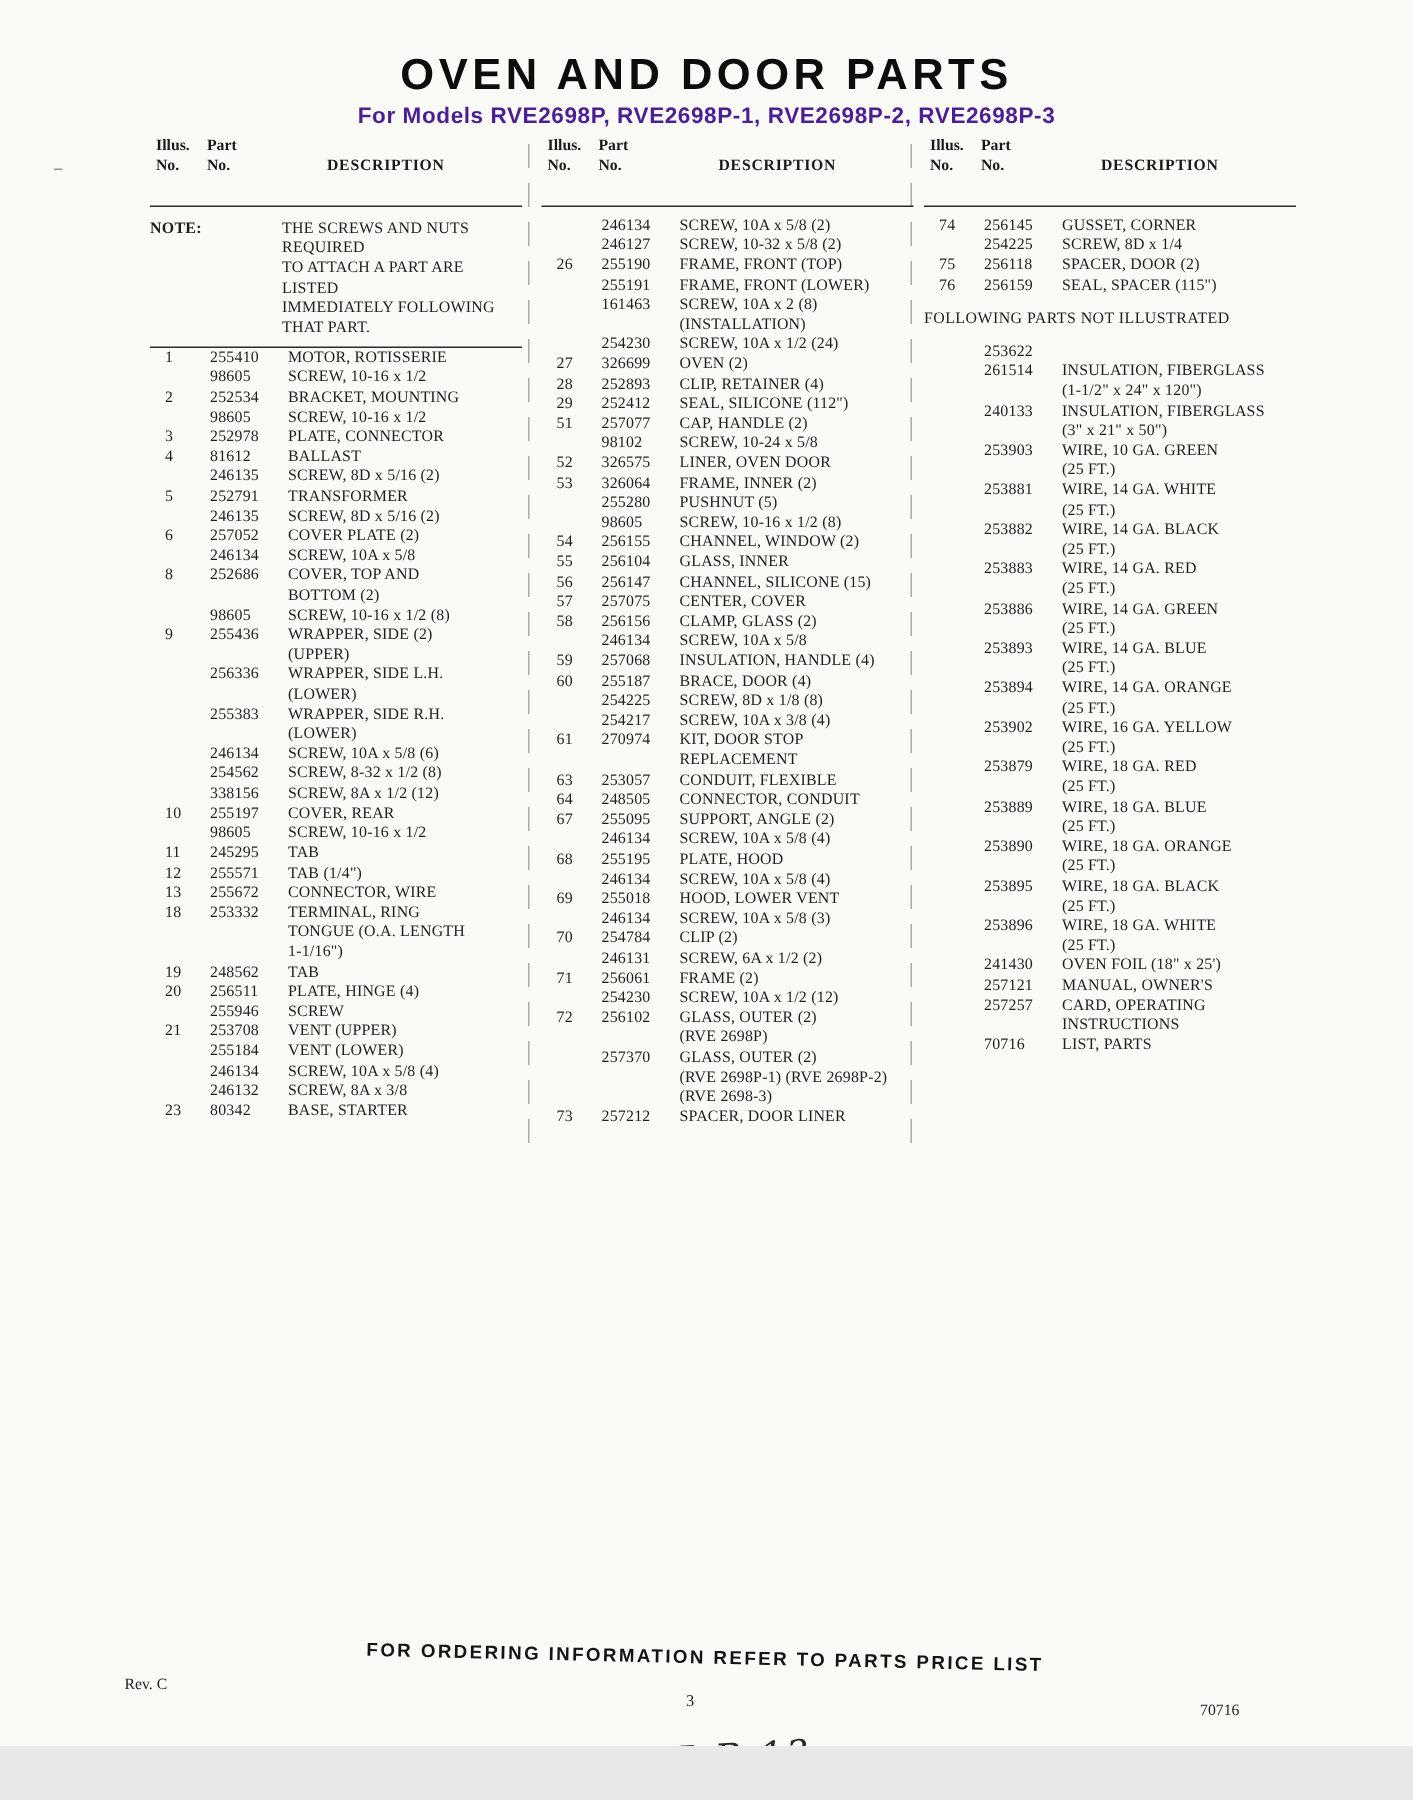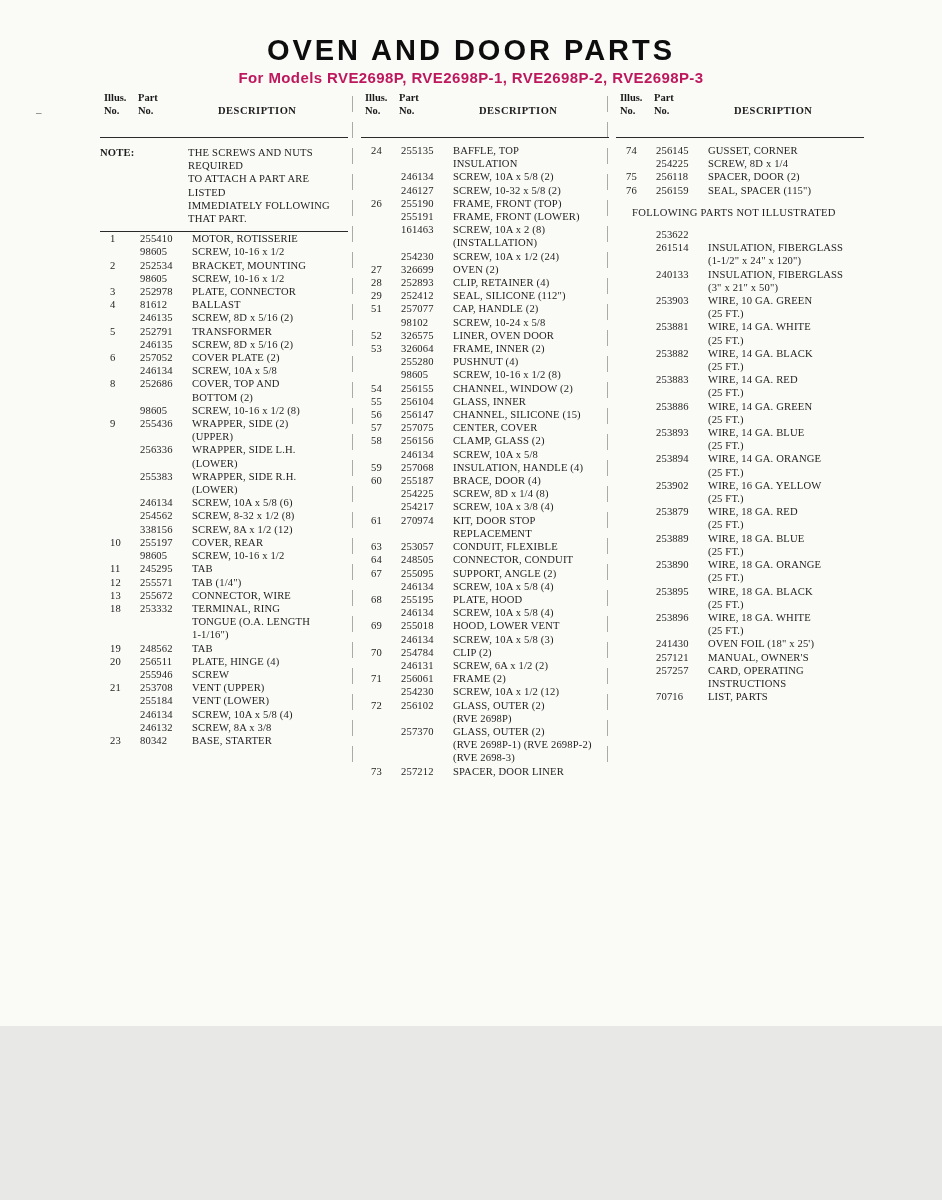--- a/index.html
+++ b/index.html
@@ -1,36 +1,36 @@
 <!DOCTYPE html>
 <html><head>
 <meta charset="utf-8">
 <style>
   html,body{margin:0;padding:0;}
   body{background:#e8e8e6;}
   #page{
     position:relative;
-    width:942px;height:1026px;
+    width:942px;height:1164px;
     background:#fafaf7;
     font-family:"Liberation Serif","DejaVu Serif",serif;
     color:#1e1e1e;
     overflow:hidden;
   }
   
   .doc-title{
     position:absolute;top:34px;left:0;width:100%;
     text-align:center;
     font-family:"Liberation Sans","DejaVu Sans",sans-serif;
     font-weight:bold;font-size:29px;letter-spacing:3px;color:#0d0d0d;
   }
   .doc-subtitle{
     position:absolute;top:69px;left:0;width:100%;
     text-align:center;
     font-family:"Liberation Sans","DejaVu Sans",sans-serif;
-    font-weight:bold;font-size:15px;letter-spacing:0.4px;color:#be185d;
+    font-weight:bold;font-size:15px;letter-spacing:0.4px;color:#4c1d95;
   }
   
   .col{position:absolute;top:92px;}
   #col1{left:100px;width:248px;}
   #col2{left:361px;width:248px;}
   #col3{left:616px;width:248px;}
   .divider{
     position:absolute;top:96px;height:672px;width:1px;
     background:repeating-linear-gradient(180deg,#7e7e7c 0 16px,rgba(0,0,0,0) 16px 26px);
     opacity:.65;
@@ -51,21 +51,21 @@
       font-size:10.6px;line-height:13.2px;letter-spacing:0.2px;
       padding:2px 0 6px 0;border-bottom:1.2px solid #2a2a2a;}
   .note-label{font-weight:bold;}
   .note-text{white-space:pre-line;padding-left:48px;}
 
   .rows{font-size:10.6px;line-height:13.2px;letter-spacing:0.15px;}
   .prow{display:grid;grid-template-columns:34px 56px 1fr;}
   .prow .c-no{text-align:left;padding-left:10px;}
   .prow .c-part{padding-left:6px;}
   .prow .c-desc{white-space:pre-line;padding-left:2px;}
-  .prow.span{display:block;margin:9px 0 9px 16px;letter-spacing:0.3px;}
+  .prow.span{display:block;margin:9px 0 9px 0;letter-spacing:0.3px;}
 
   
   .ordering-note{
     position:absolute;left:180px;top:1098px;width:580px;text-align:center;
     font-family:"Liberation Sans","DejaVu Sans",sans-serif;
     font-weight:bold;font-size:12.5px;letter-spacing:1.6px;color:#141414;
     transform:rotate(1.3deg);
   }
   .rev{position:absolute;left:83px;top:1118px;font-size:10.5px;}
   .page-num{position:absolute;left:440px;top:1128px;width:40px;text-align:center;font-size:11px;}
@@ -293,26 +293,20 @@
         <span></span>
       </div>
       <div class="hdr-l2">
         <span>No.</span>
         <span>No.</span>
         <span class="h-desc">DESCRIPTION</span>
       </div>
     </div>
     <div class="rows">
         <div class="prow">
-          <span class="c-no">24</span>
-          <span class="c-part">255135</span>
-          <span class="c-desc">BAFFLE, TOP
-INSULATION</span>
-        </div>
-        <div class="prow">
           <span class="c-no"></span>
           <span class="c-part">246134</span>
           <span class="c-desc">SCREW, 10A x 5/8 (2)</span>
         </div>
         <div class="prow">
           <span class="c-no"></span>
           <span class="c-part">246127</span>
           <span class="c-desc">SCREW, 10-32 x 5/8 (2)</span>
         </div>
         <div class="prow">
@@ -367,21 +361,21 @@
           <span class="c-desc">LINER, OVEN DOOR</span>
         </div>
         <div class="prow">
           <span class="c-no">53</span>
           <span class="c-part">326064</span>
           <span class="c-desc">FRAME, INNER (2)</span>
         </div>
         <div class="prow">
           <span class="c-no"></span>
           <span class="c-part">255280</span>
-          <span class="c-desc">PUSHNUT (4)</span>
+          <span class="c-desc">PUSHNUT (5)</span>
         </div>
         <div class="prow">
           <span class="c-no"></span>
           <span class="c-part">98605</span>
           <span class="c-desc">SCREW, 10-16 x 1/2 (8)</span>
         </div>
         <div class="prow">
           <span class="c-no">54</span>
           <span class="c-part">256155</span>
           <span class="c-desc">CHANNEL, WINDOW (2)</span>
@@ -417,21 +411,21 @@
           <span class="c-desc">INSULATION, HANDLE (4)</span>
         </div>
         <div class="prow">
           <span class="c-no">60</span>
           <span class="c-part">255187</span>
           <span class="c-desc">BRACE, DOOR (4)</span>
         </div>
         <div class="prow">
           <span class="c-no"></span>
           <span class="c-part">254225</span>
-          <span class="c-desc">SCREW, 8D x 1/4 (8)</span>
+          <span class="c-desc">SCREW, 8D x 1/8 (8)</span>
         </div>
         <div class="prow">
           <span class="c-no"></span>
           <span class="c-part">254217</span>
           <span class="c-desc">SCREW, 10A x 3/8 (4)</span>
         </div>
         <div class="prow">
           <span class="c-no">61</span>
           <span class="c-part">270974</span>
           <span class="c-desc">KIT, DOOR STOP

